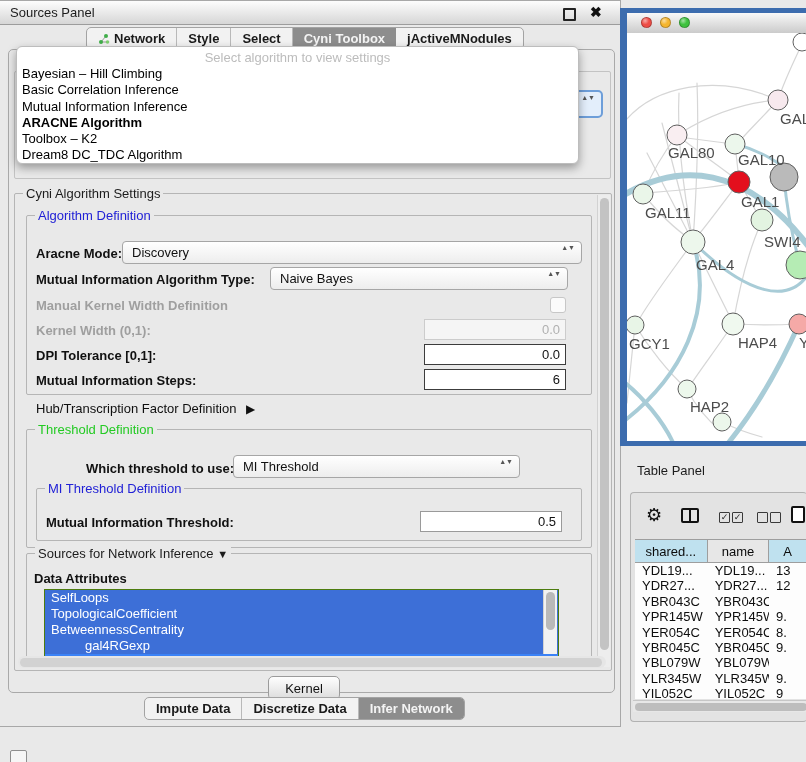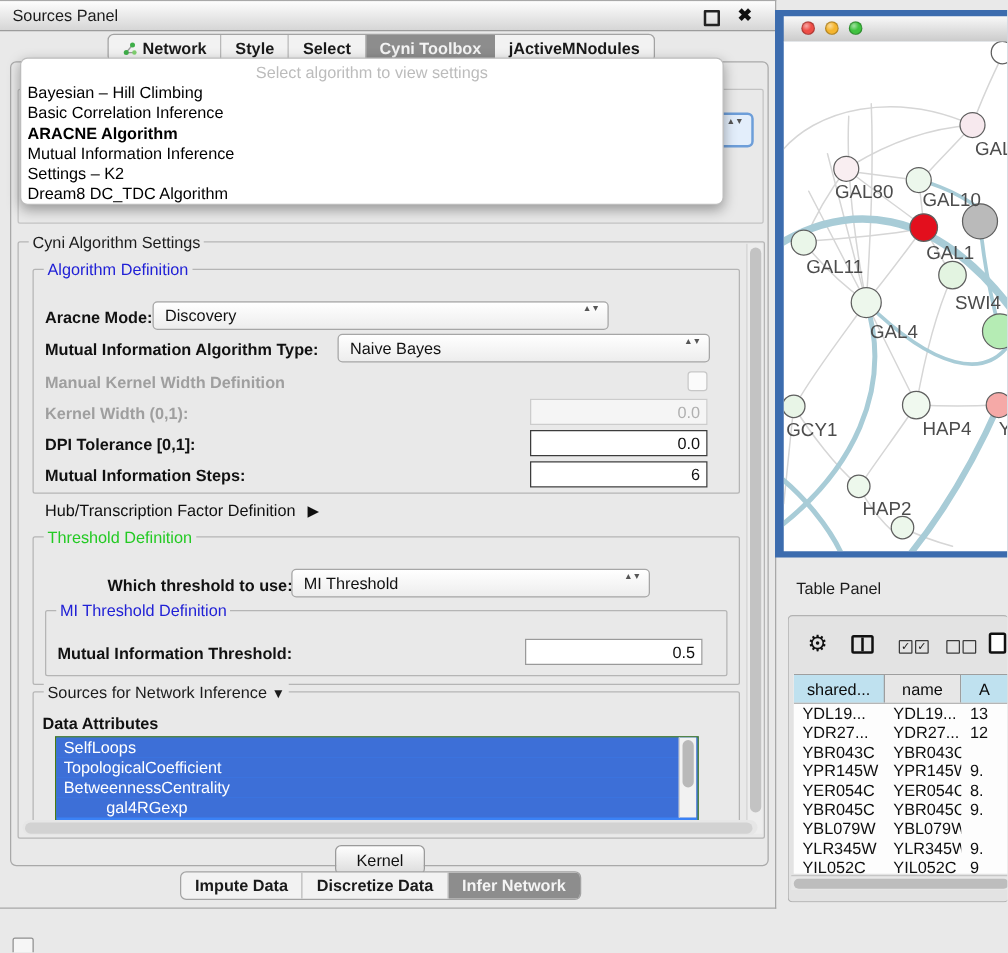--- a/index.html
+++ b/index.html
@@ -114,40 +114,40 @@
     <div class="abs group" id="behind-group"></div>
     <div class="abs" id="behind-combo">
       <span class="stepper">▲▼</span>
     </div>
 
     <div class="abs" id="popup">
       <div id="popup-placeholder">Select algorithm to view settings</div>
       <div id="popup-items">
           <div class="dd-item">Bayesian – Hill Climbing</div>
           <div class="dd-item">Basic Correlation Inference</div>
+          <div class="dd-item">Mutual Information Inference</div>
           <div class="dd-item bold">ARACNE Algorithm</div>
-          <div class="dd-item">Mutual Information Inference</div>
-          <div class="dd-item">Settings – K2</div>
+          <div class="dd-item">Toolbox – K2</div>
           <div class="dd-item">Dream8 DC_TDC Algorithm</div>
         </div>
     </div>
 
     <div class="abs group" style="left:14px;top:192px;width:596px;height:476px;">
       <span class="legend" style="color:#1c1c1c;">Cyni Algorithm Settings</span>
     </div>
 
     <div class="abs sb-track-v" style="left:597px;top:194px;width:12px;height:472px;">
       <div class="sb-thumb" style="position:absolute;left:1.5px;top:3px;width:9px;height:452px;"></div>
     </div>
 
     <div class="abs group" style="left:26px;top:214px;width:564px;height:178px;">
       <span class="legend" id="algdef-title" style="color: rgb(33, 33, 214);">Algorithm Definition</span>
     </div>
     <span class="abs lbl" style="left:36px;top:245px;">Aracne Mode:</span>
-    <div class="abs combo" style="left:122px;top:240px;width:365px;height:23px;">
+    <div class="abs combo" style="left:122px;top:240px;width:460px;height:23px;">
       <span>Discovery</span>
       <span class="stepper">▲▼</span>
     </div>
     <span class="abs lbl" style="left:36px;top:271px;">Mutual Information Algorithm Type:</span>
     <div class="abs combo" style="left:270px;top:266px;width:298px;height:23px;">
       <span>Naive Bayes</span>
       <span class="stepper">▲▼</span>
     </div>
     <span class="abs lbl dis" style="left:36px;top:297px;">Manual Kernel Width Definition</span>
     <span class="abs checkbox" style="left:550px;top:296px;"></span>

